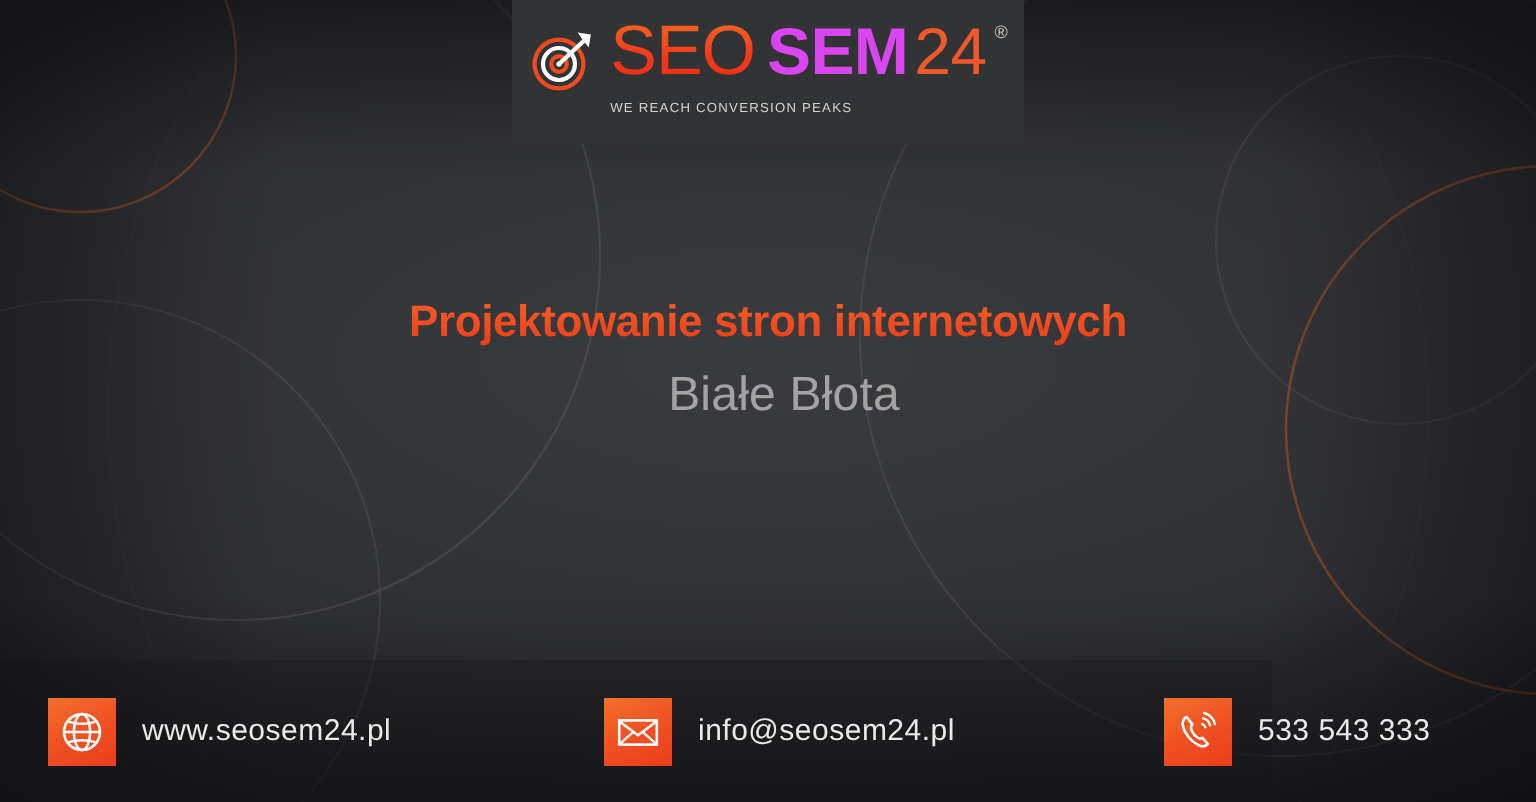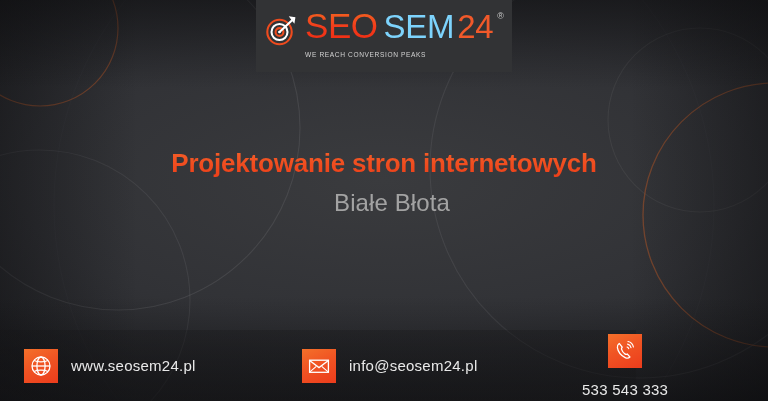--- a/index.html
+++ b/index.html
@@ -63,22 +63,22 @@
     font-size: 35px;
     font-weight: 400;
     letter-spacing: -0.5px;
     background: linear-gradient(180deg, #f26b21 0%, #f23b1b 55%, #ef2b12 100%);
     -webkit-background-clip: text;
     background-clip: text;
     color: transparent;
   }
   .lw-sem {
     font-size: 33px;
-    font-weight: 400;
-    color: #7dd3fc;
+    font-weight: 700;
+    color: #d946ef;
     letter-spacing: -0.3px;
     margin-left: 6px;
   }
   .lw-24 {
     font-size: 33px;
     font-weight: 400;
     color: #f1592a;
     letter-spacing: -0.3px;
     margin-left: 3px;
     text-align: center;
@@ -104,21 +104,21 @@
   
   .headline-wrap {
     position: absolute;
     left: 0;
     right: 0;
     top: 148px;
     text-align: center;
   }
   .headline {
     margin: 0;
-    font-size: 26px;
+    font-size: 22px;
     font-weight: 700;
     letter-spacing: -0.2px;
     color: #ef5423;
     background: linear-gradient(180deg, #f4622a 0%, #ef4a1e 60%, #ec3d18 100%);
     -webkit-background-clip: text;
     background-clip: text;
     color: transparent;
     white-space: nowrap;
   }
   .subheadline {
@@ -141,21 +141,21 @@
     display: flex;
     align-items: center;
   }
   .contact-item {
     display: flex;
     align-items: center;
     gap: 13px;
   }
   .ci-www  { position: absolute; left: 24px; }
   .ci-mail { position: absolute; left: 302px; }
-  .ci-tel  { position: absolute; left: 582px; flex-direction: column; }
+  .ci-tel  { position: absolute; left: 582px; }
   .ci-icon {
     width: 34px;
     height: 34px;
     flex: none;
     background: linear-gradient(155deg, #f4702a 0%, #f05423 45%, #ec3c1c 100%);
     display: flex;
     align-items: center;
     justify-content: center;
   }
   .ci-icon svg { display: block; }

